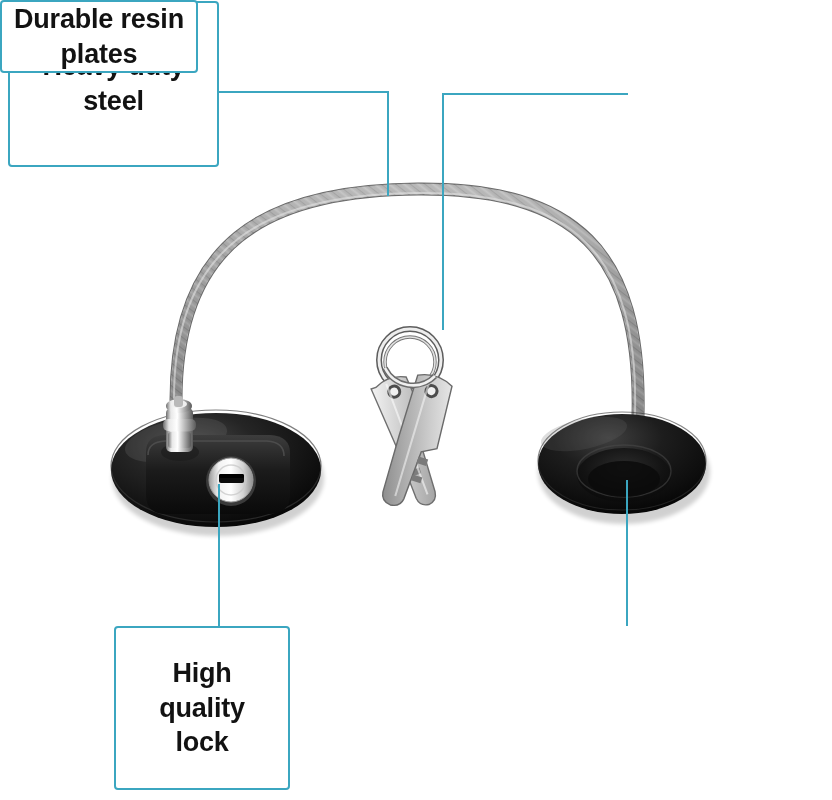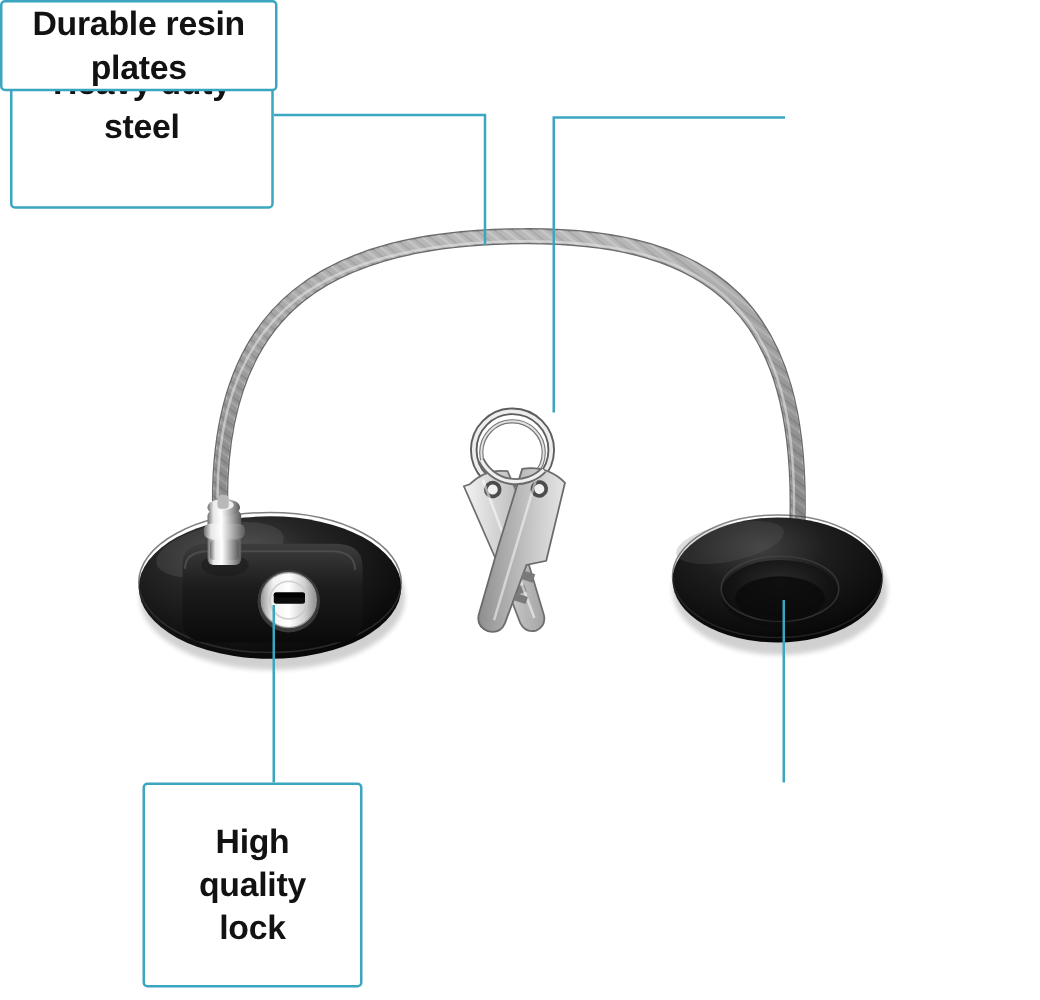--- a/index.html
+++ b/index.html
@@ -32,21 +32,21 @@
     text-align: center;
     z-index: 6;
   }
   .callout .label {
     font-family: "Liberation Sans", sans-serif;
     font-weight: bold;
     font-size: 27px;
     line-height: 1.28;
     color: #121212;
     letter-spacing: -0.2px;
-    padding: 0 24px;
+    padding: 0 12px;
     white-space: pre-line;
   }
 
   #box-heavy-duty-steel { left: 8px;   top: 1px;  width: 211px; height: 166px; }
   #box-two-keys         { left: 628px; top: 8px;   width: 195px; height: 172px; }
   #box-high-quality-lock{ left: 114px; top: 626px; width: 176px; height: 164px; }
 
   
   #leaders {
     position: absolute;

